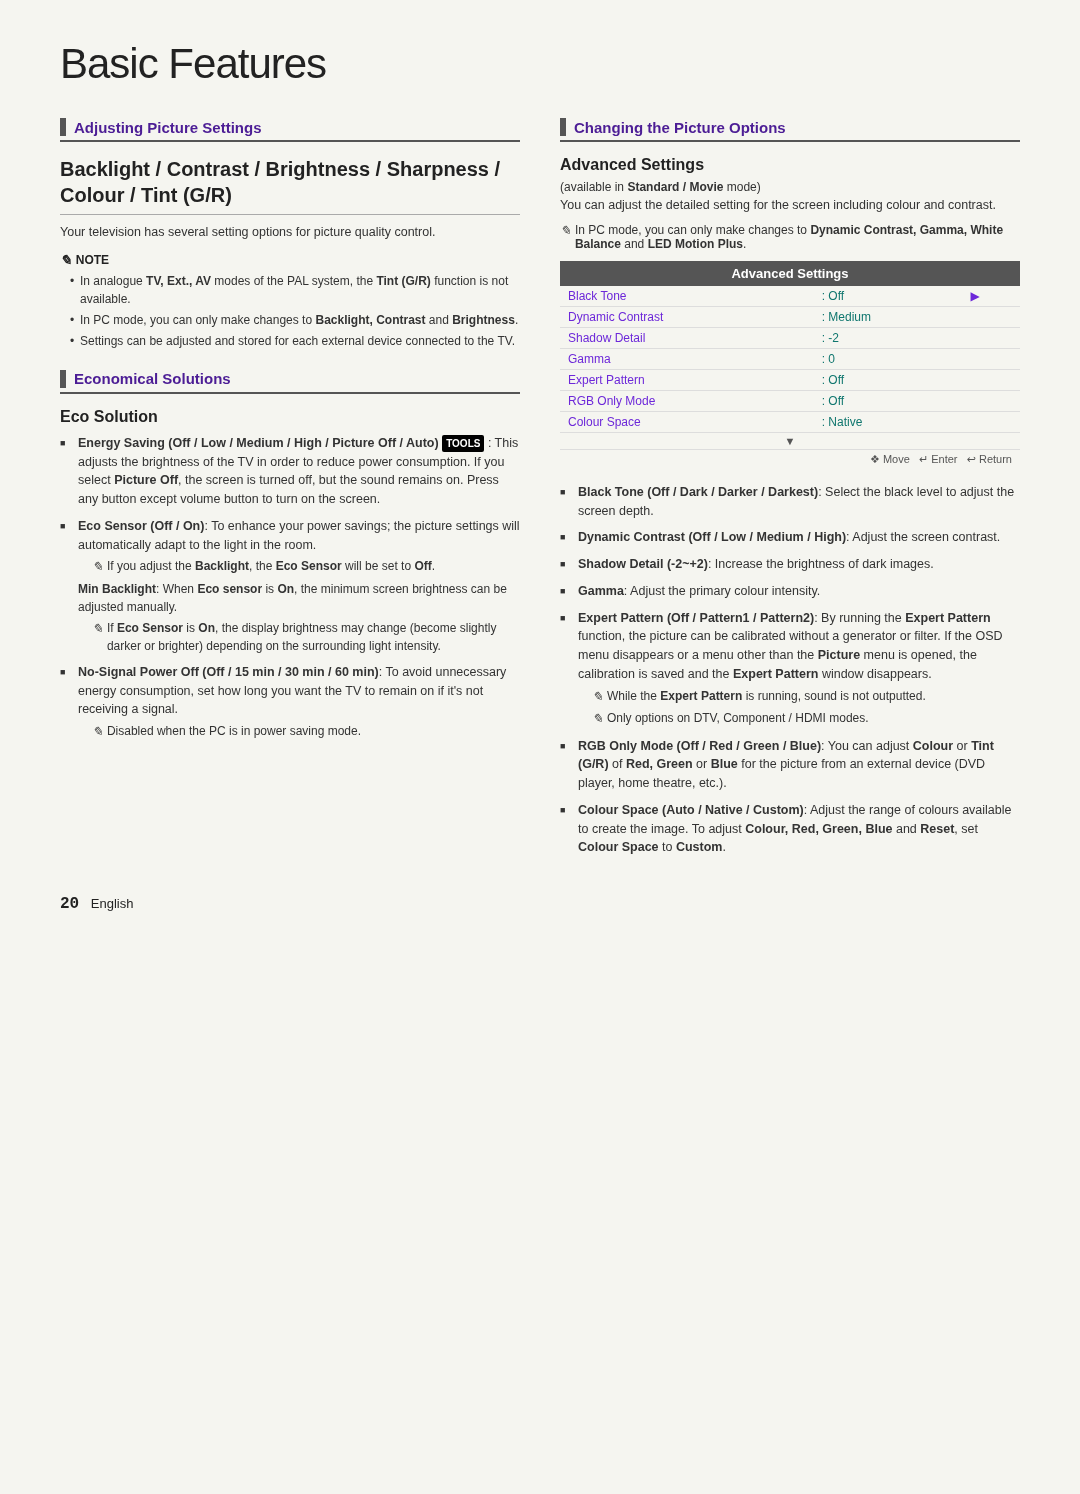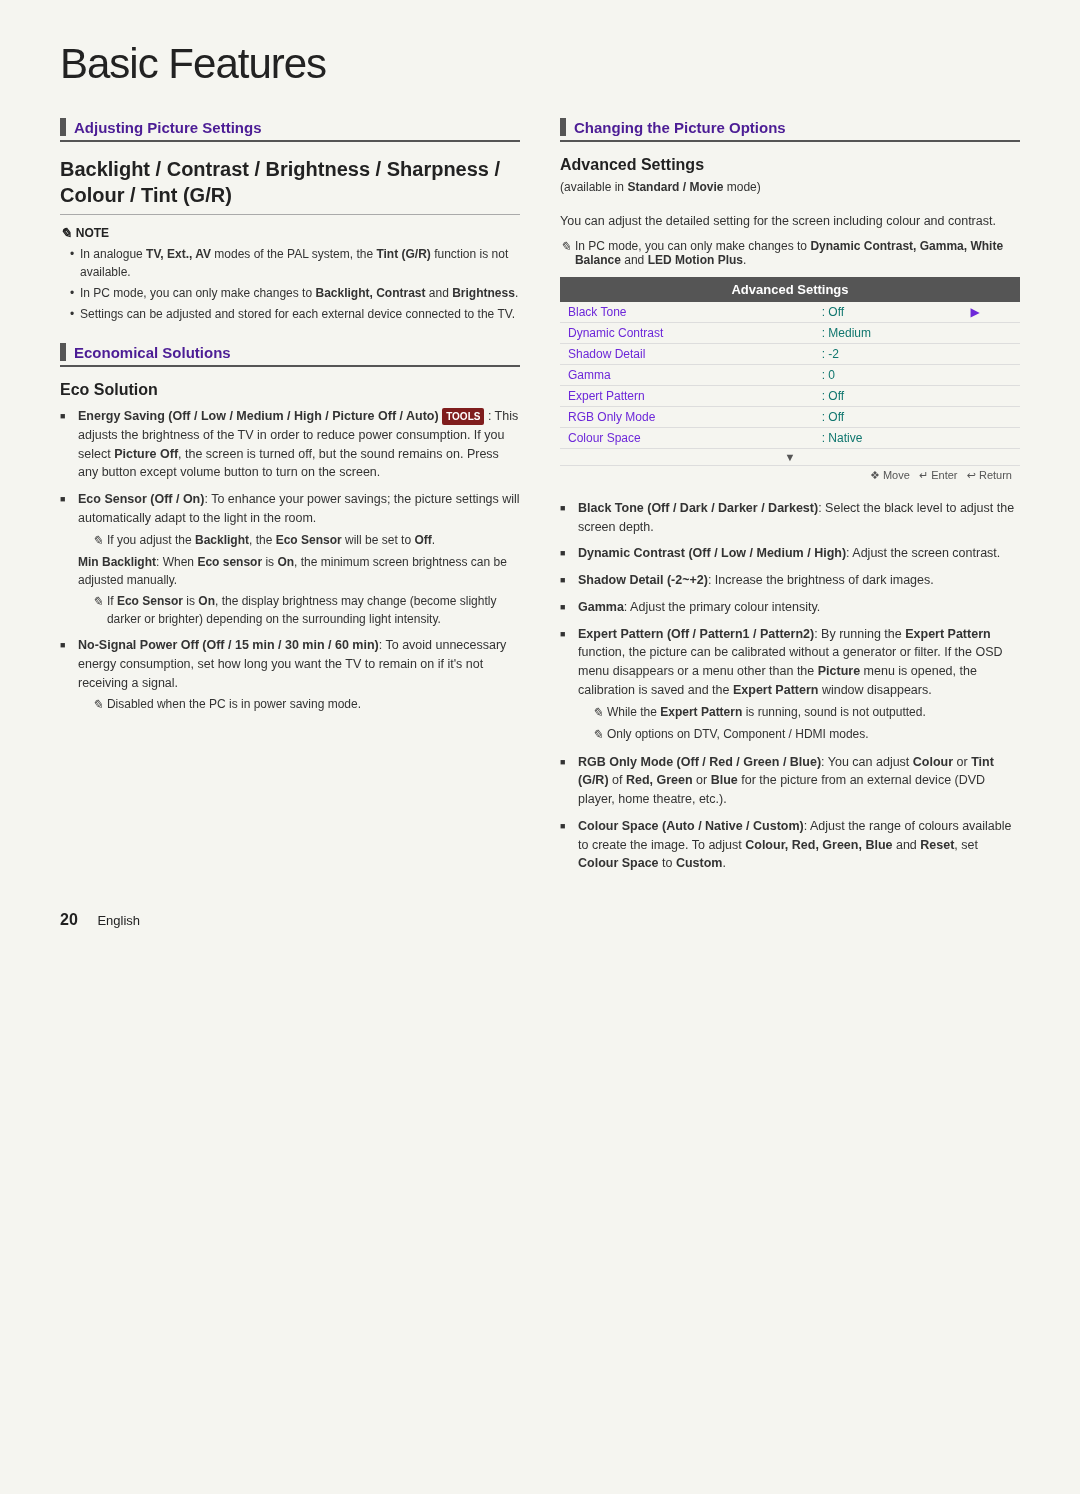--- a/index.html
+++ b/index.html
@@ -140,21 +140,21 @@
     }
     .min-backlight-note {
       padding-left: 0;
       font-size: 12px;
       color: #333;
       line-height: 1.5;
       margin-top: 3px;
       margin-bottom: 3px;
     }
     .tools-badge {
-      background: #7f1d1d;
+      background: #000000;
       color: #fff;
       font-size: 10px;
       padding: 1px 4px;
       border-radius: 2px;
       font-weight: bold;
       display: inline-block;
       vertical-align: middle;
     }
     
     .adv-settings-table {
@@ -186,31 +186,32 @@
     .adv-footer {
       font-size: 11px;
       color: #555;
       text-align: right;
       padding: 3px 8px;
     }
     .page-num {
       font-size: 16px;
       font-weight: bold;
       margin-top: 40px;
+      font-family: Liberation Mono, monospace;
     }
     .page-num-label {
       font-size: 13px;
       font-weight: normal;
-      margin-left: 16px;
+      margin-left: 8px;
       text-align: right;
     }
     .available-note {
       font-size: 12px;
       color: #333;
-      margin-bottom: 18px;
+      margin-bottom: 2px;
     }
     .pc-mode-note {
       font-size: 12px;
       color: #333;
       display: flex;
       align-items: flex-start;
       gap: 4px;
       margin-bottom: 6px;
     }
   </style>
@@ -223,20 +224,21 @@
 
   <div class="col-left">
 
     <div class="section-header">
       <span class="section-header-bar"></span>
       <span class="section-header-title">Adjusting Picture Settings</span>
     </div>
 
     <div class="subsection-title">Backlight / Contrast / Brightness / Sharpness / Colour / Tint (G/R)</div>
 
+    <p class="body-text">Your television has several setting options for picture quality control.</p>
 
     <div class="note-block">
       <div class="note-label">
         <span class="note-icon">✎</span>
         <span>NOTE</span>
       </div>
       <ul class="note-list">
         <li>In analogue <strong>TV, Ext., AV</strong> modes of the PAL system, the <strong>Tint (G/R)</strong> function is not available.</li>
         <li>In PC mode, you can only make changes to <strong>Backlight, Contrast</strong> and <strong>Brightness</strong>.</li>
         <li>Settings can be adjusted and stored for each external device connected to the TV.</li>

